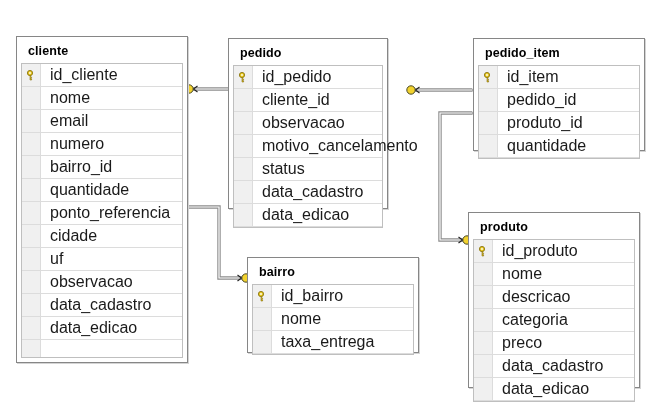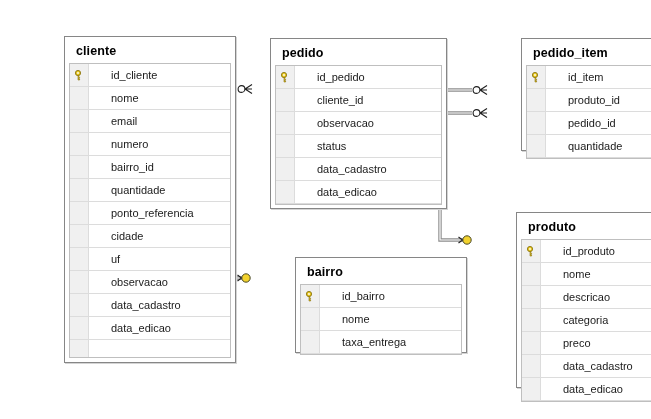--- a/index.html
+++ b/index.html
@@ -28,21 +28,20 @@
   }
 
   
   .entity {
     position: absolute;
     background: #ffffff;
     border: 1px solid #868686;
     box-shadow: 1px 1px 0 0 #d4d4d4;
     box-sizing: border-box;
     padding: 3px;
-    margin-left: 48px;
   }
   .entity-inner {
     border: 1px solid #ffffff;
     height: 100%;
     box-sizing: border-box;
     display: flex;
     flex-direction: column;
   }
   .entity-title {
     font-size: 12.5px;
@@ -81,23 +80,23 @@
     flex: 0 0 19px;
     height: 100%;
     background: #f0f0f0;
     border-right: 1px solid #dcdcdc;
     box-sizing: border-box;
     display: flex;
     align-items: center;
     justify-content: center;
   }
   .field-name {
-    font-size: 11px;
+    font-size: 16px;
     color: #1a1a1a;
-    padding-left: 22px;
+    padding-left: 9px;
     line-height: 12px;
     white-space: nowrap;
   }
   .key-icon {
     display: block;
     width: 11px;
     height: 11px;
   }
 </style>
 </head>
@@ -206,21 +205,21 @@
               <div class="field-gutter"></div>
               <div class="field-name">data_edicao</div>
             </div>
             <div class="field-row empty-row">
               <div class="field-gutter"></div>
               <div class="field-name"></div>
             </div>
           </div>
         </div>
       </div>
-      <div class="entity" style="left: 222px; top: 38px; width: 177px; height: 171px;">
+      <div class="entity" style="left: 228px; top: 38px; width: 160px; height: 171px;">
         <div class="entity-inner">
           <div class="entity-title">pedido</div>
           <div class="field-list">
             <div class="field-row">
               <div class="field-gutter">
                 <svg class="key-icon" viewBox="0 0 11 11" xmlns="http://www.w3.org/2000/svg">
                   <circle cx="4" cy="3" r="2.6" fill="#e8c81e" stroke="#8a7412" stroke-width="0.9"></circle>
                   <circle cx="4" cy="3" r="0.9" fill="#ffffff"></circle>
                   <path d="M 4 5.4 L 4 10 L 5.6 10 L 5.6 9 L 4.7 9 L 4.7 8.2 L 5.6 8.2 L 5.6 7.2 L 4.7 7.2 L 4.7 5.4 Z" fill="#e8c81e" stroke="#8a7412" stroke-width="0.6"></path>
                 </svg>
@@ -230,20 +229,24 @@
             <div class="field-row">
               <div class="field-gutter"></div>
               <div class="field-name">cliente_id</div>
             </div>
             <div class="field-row">
               <div class="field-gutter"></div>
               <div class="field-name">observacao</div>
             </div>
             <div class="field-row">
               <div class="field-gutter"></div>
+              <div class="field-name">motivo_cancelamento</div>
+            </div>
+            <div class="field-row">
+              <div class="field-gutter"></div>
               <div class="field-name">status</div>
             </div>
             <div class="field-row">
               <div class="field-gutter"></div>
               <div class="field-name">data_cadastro</div>
             </div>
             <div class="field-row">
               <div class="field-gutter"></div>
               <div class="field-name">data_edicao</div>
             </div>
@@ -263,28 +266,28 @@
                 <svg class="key-icon" viewBox="0 0 11 11" xmlns="http://www.w3.org/2000/svg">
                   <circle cx="4" cy="3" r="2.6" fill="#e8c81e" stroke="#8a7412" stroke-width="0.9"></circle>
                   <circle cx="4" cy="3" r="0.9" fill="#ffffff"></circle>
                   <path d="M 4 5.4 L 4 10 L 5.6 10 L 5.6 9 L 4.7 9 L 4.7 8.2 L 5.6 8.2 L 5.6 7.2 L 4.7 7.2 L 4.7 5.4 Z" fill="#e8c81e" stroke="#8a7412" stroke-width="0.6"></path>
                 </svg>
               </div>
               <div class="field-name">id_item</div>
             </div>
             <div class="field-row">
               <div class="field-gutter"></div>
+              <div class="field-name">pedido_id</div>
+            </div>
+            <div class="field-row">
+              <div class="field-gutter"></div>
               <div class="field-name">produto_id</div>
             </div>
             <div class="field-row">
               <div class="field-gutter"></div>
-              <div class="field-name">pedido_id</div>
-            </div>
-            <div class="field-row">
-              <div class="field-gutter"></div>
               <div class="field-name">quantidade</div>
             </div>
             <div class="field-row empty-row">
               <div class="field-gutter"></div>
               <div class="field-name"></div>
             </div>
           </div>
         </div>
       </div>
       <div class="entity" style="left: 247px; top: 257px; width: 172px; height: 96px;">

